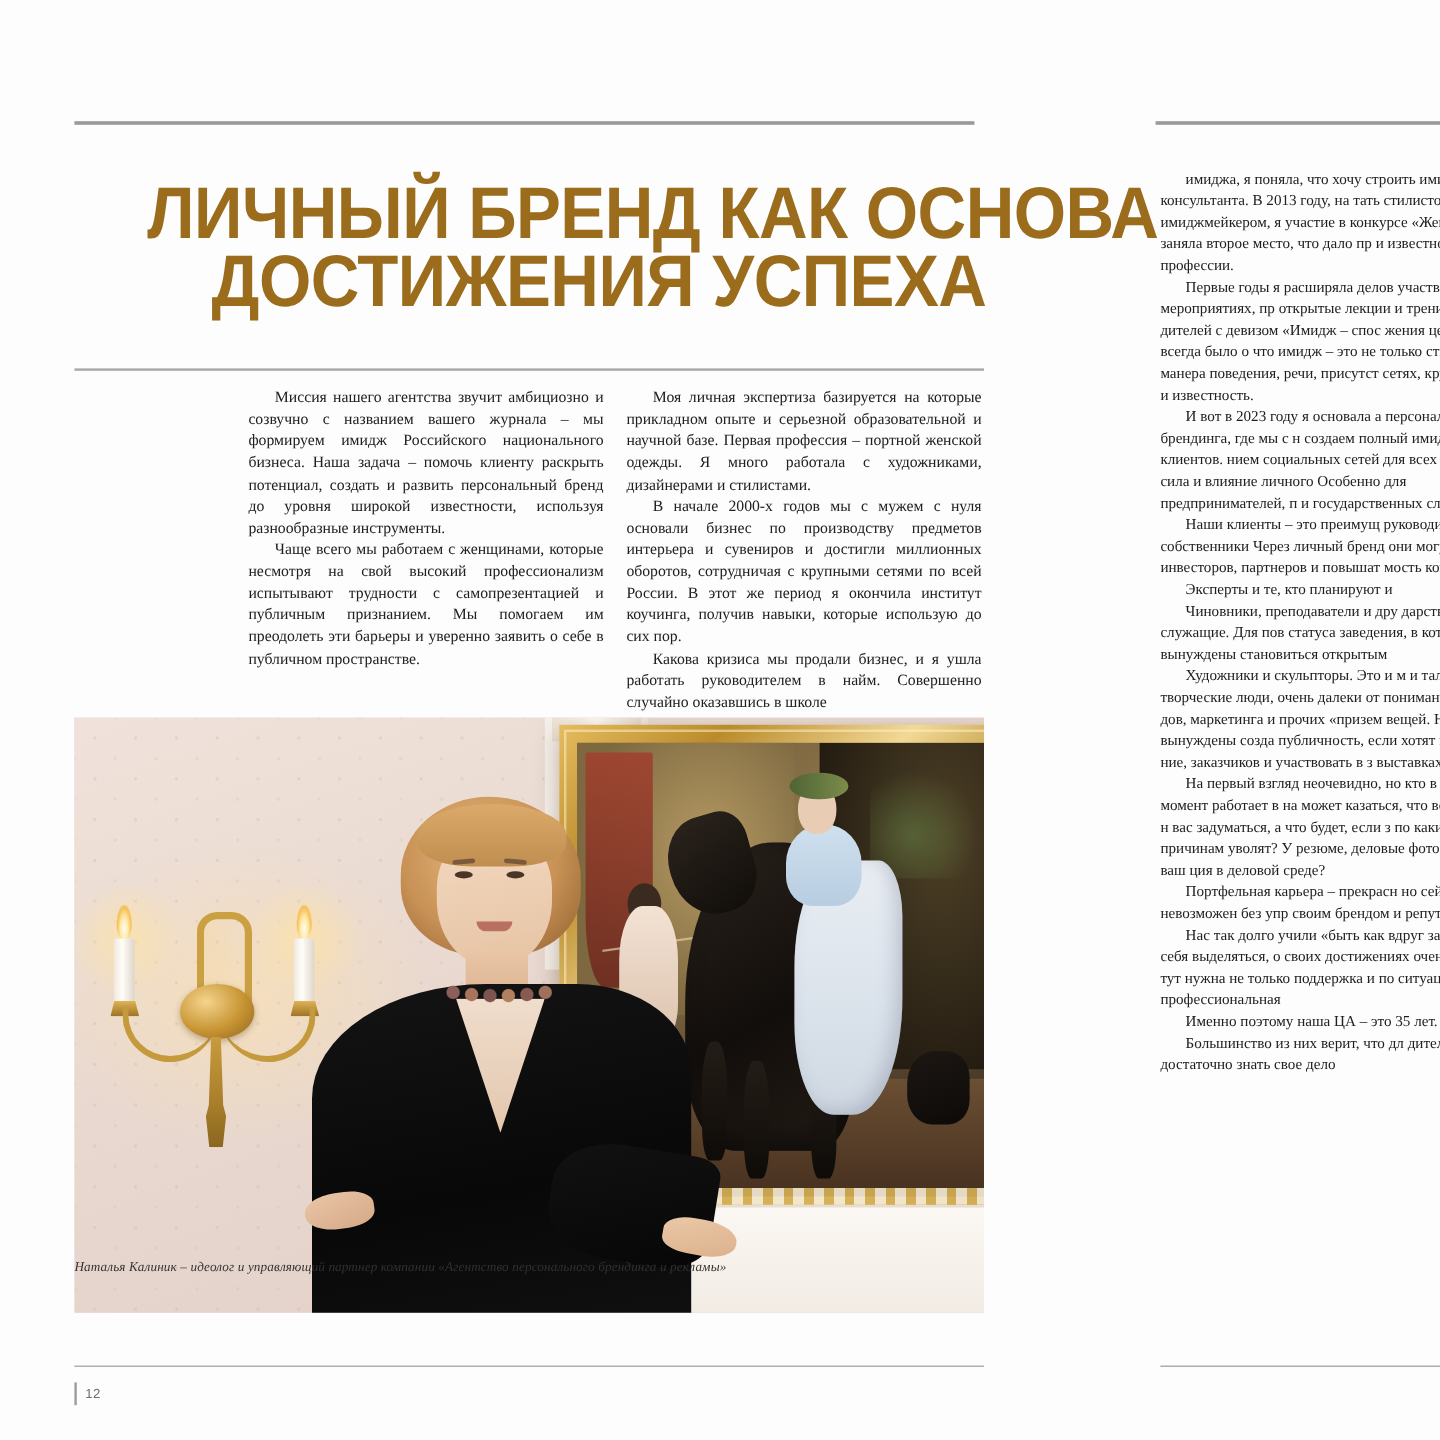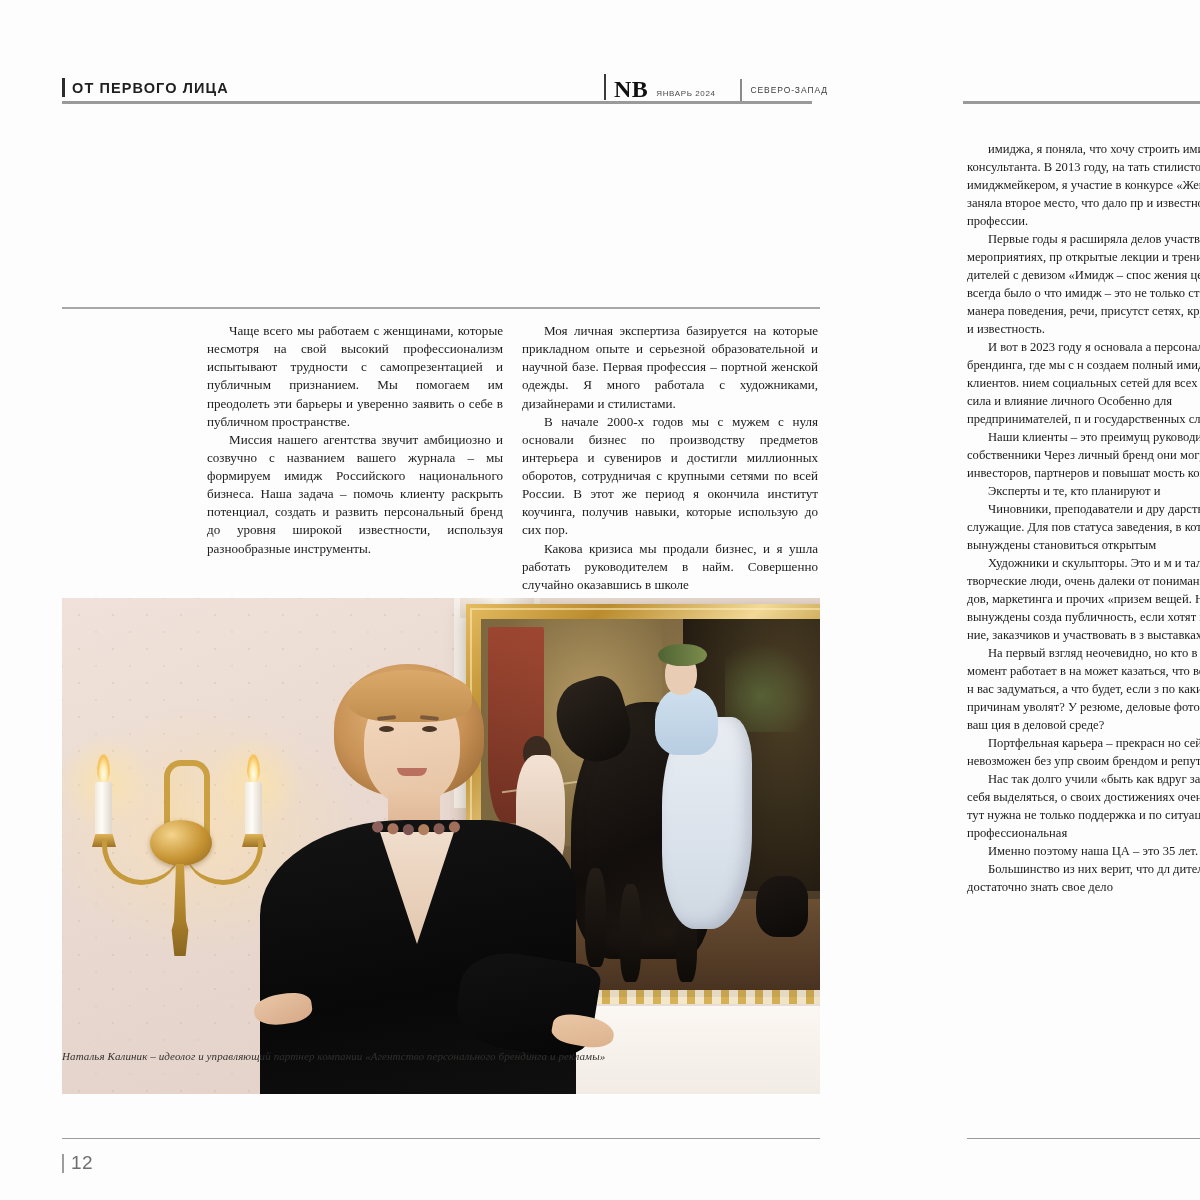--- a/index.html
+++ b/index.html
@@ -427,56 +427,42 @@
   }
 
   
   .folio{
     position:absolute;left:62px;top:1152px;
     display:flex;align-items:center;gap:7px;
   }
   .folio .tick{width:2px;height:19px;background:#9d9d9d;}
   .folio .num{
     font-family:"Liberation Sans", sans-serif;
-    font-size:19px;color:#6f6f6f;letter-spacing:.4px;
+    font-size:11px;color:#6f6f6f;letter-spacing:.4px;
   }
 </style>
 </head>
 <body>
 
 <div class="page">
 
-  <div class="masthead">
-
-    <div class="rubric">
-      <span class="tick"></span>
-      <span class="rubric-label">ОТ ПЕРВОГО ЛИЦА</span>
-    </div>
-
-    <div class="brandblock">
-      <span class="bar"></span>
-      <span class="nb-logo">NB</span>
-      <span class="issue-date">ЯНВАРЬ 2024</span>
-    </div>
-
-    <div class="region">
-      <span class="bar"></span>
-      <span class="region-label">СЕВЕРО-ЗАПАД</span>
-    </div>
-  </div>
 
   <div class="rule-head"></div>
   <div class="rule-head-right"></div>
 
+  <h1 class="headline">
+    <span class="hl-line">ЛИЧНЫЙ БРЕНД КАК ОСНОВА</span>
+    <span class="hl-line">ДОСТИЖЕНИЯ УСПЕХА</span>
+  </h1>
 
   <div class="rule-title"></div>
 
   <div class="col col-1">
+    <p>Миссия нашего агентства звучит амбициозно и созвучно с названием вашего журнала – мы формируем имидж Российского национального бизнеса. Наша задача – помочь клиенту раскрыть потенциал, создать и развить персональный бренд до уровня широкой известности, используя разнообразные инструменты.</p>
     <p>Чаще всего мы работаем с женщинами, которые несмотря на свой высокий профессионализм испытывают трудности с самопрезентацией и публичным признанием. Мы помогаем им преодолеть эти барьеры и уверенно заявить о себе в публичном пространстве.</p>
-    <p>Миссия нашего агентства звучит амбициозно и созвучно с названием вашего журнала – мы формируем имидж Российского национального бизнеса. Наша задача – помочь клиенту раскрыть потенциал, создать и развить персональный бренд до уровня широкой известности, используя разнообразные инструменты.</p>
   </div>
 
   <div class="col col-2">
     <p>Моя личная экспертиза базируется на которые прикладном опыте и серьезной образовательной и научной базе. Первая профессия – портной женской одежды. Я много работала с художниками, дизайнерами и стилистами.</p>
     <p>В начале 2000-х годов мы с мужем с нуля основали бизнес по производству предметов интерьера и сувениров и достигли миллионных оборотов, сотрудничая с крупными сетями по всей России. В этот же период я окончила институт коучинга, получив навыки, которые использую до сих пор.</p>
     <p>Какова кризиса мы продали бизнес, и я ушла работать руководителем в найм. Совершенно случайно оказавшись в школе</p>
   </div>
 
   <div class="col col-3">
     <p>имиджа, я поняла, что хочу строить имидж-консультанта. В 2013 году, на тать стилистом-имиджмейкером, я участие в конкурсе «Женщина г заняла второе место, что дало пр и известность в профессии.</p>

